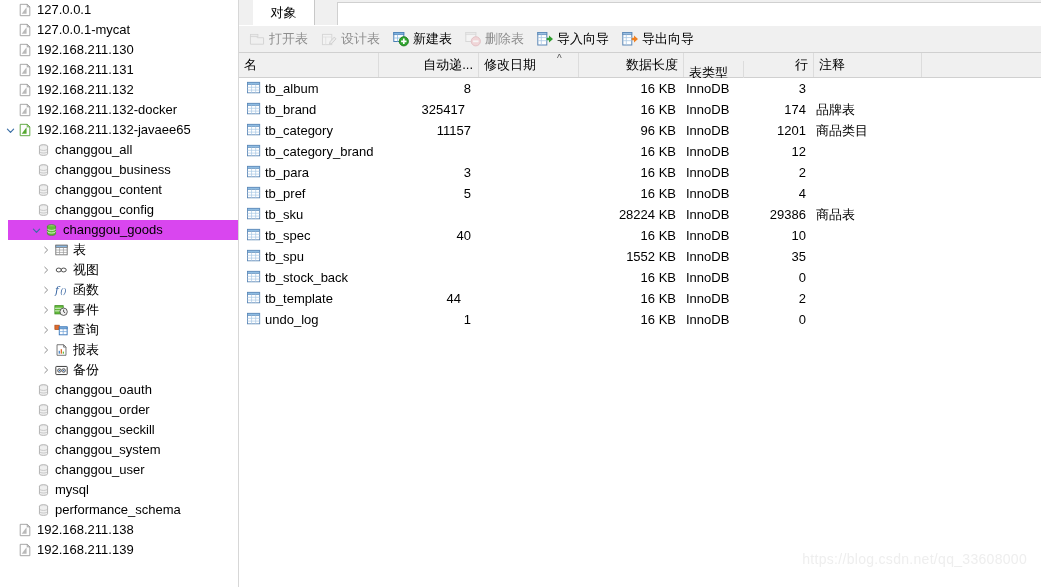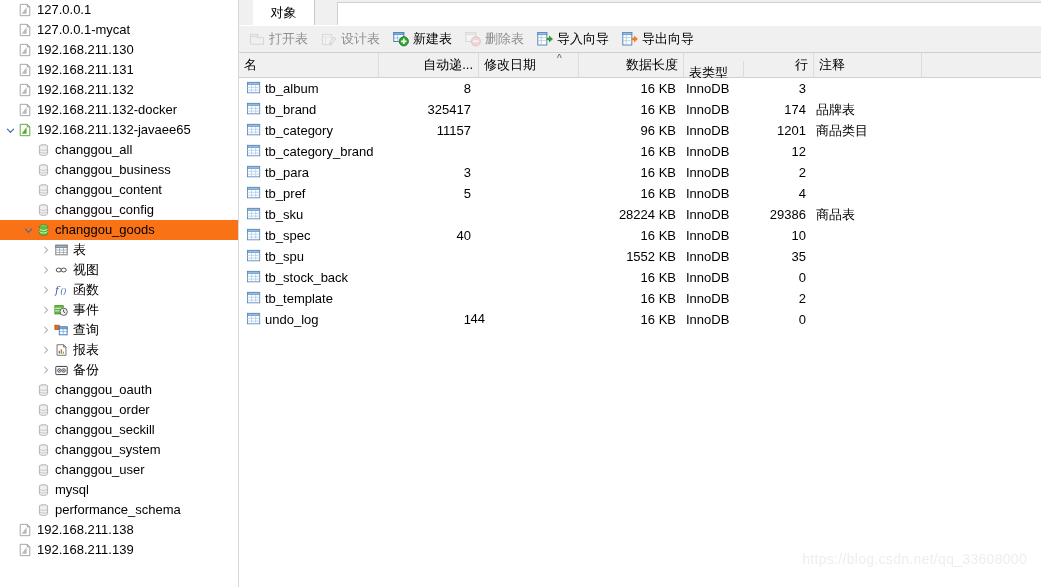--- a/index.html
+++ b/index.html
@@ -23,21 +23,21 @@
     overflow:hidden;
     flex:0 0 238px;
   }
   .tree-row{
     height:20px;
     display:flex;align-items:flex-start;
     white-space:nowrap;
     position:relative;
     cursor:default;
   }
-  .tree-row.selected{background:#f97316;}
+  .tree-row.selected{background:#d946ef;margin-left:8px;}
   .tw{
     width:12px;height:20px;flex:0 0 12px;
     display:flex;align-items:center;justify-content:center;
   }
   .tw svg{display:block;}
   .ticon{
     width:18px;height:20px;flex:0 0 18px;
     display:flex;align-items:center;justify-content:center;
     margin-right:3px;
   }
@@ -646,21 +646,21 @@
           <span class="gcell num" style="left: 507px; width: 60px;">3</span>
           <span class="gcell" style="left: 577px; width: 98px;"></span>
         </div>
         <div class="grow">
           <span class="gicon"><svg width="14" height="14" viewBox="0 0 16 16" xmlns="http://www.w3.org/2000/svg">
               <rect x="0.5" y="1.5" width="14" height="12" fill="#ffffff" stroke="#5a86b5" stroke-width="1"></rect>
               <rect x="0.5" y="1.5" width="14" height="2.6" fill="#8fbde3" stroke="#5a86b5" stroke-width="0.7"></rect>
               <path d="M5.2 4.1v9.4M9.9 4.1v9.4M0.5 7.2h14M0.5 10.4h14" stroke="#a9c8e5" stroke-width="0.8"></path>
             </svg></span>
           <span class="gname">tb_brand</span>
-          <span class="gcell num" style="left: 142px; width: 90px;">325417</span>
+          <span class="gcell num" style="left: 136px; width: 90px;">325417</span>
           <span class="gcell" style="left: 242px; width: 90px;"></span>
           <span class="gcell num" style="left: 342px; width: 95px;">16 KB</span>
           <span class="gcell" style="left: 447px; width: 50px;">InnoDB</span>
           <span class="gcell num" style="left: 507px; width: 60px;">174</span>
           <span class="gcell" style="left: 577px; width: 98px;">品牌表</span>
         </div>
         <div class="grow">
           <span class="gicon"><svg width="14" height="14" viewBox="0 0 16 16" xmlns="http://www.w3.org/2000/svg">
               <rect x="0.5" y="1.5" width="14" height="12" fill="#ffffff" stroke="#5a86b5" stroke-width="1"></rect>
               <rect x="0.5" y="1.5" width="14" height="2.6" fill="#8fbde3" stroke="#5a86b5" stroke-width="0.7"></rect>
@@ -772,21 +772,21 @@
           <span class="gcell num" style="left: 507px; width: 60px;">0</span>
           <span class="gcell" style="left: 577px; width: 98px;"></span>
         </div>
         <div class="grow">
           <span class="gicon"><svg width="14" height="14" viewBox="0 0 16 16" xmlns="http://www.w3.org/2000/svg">
               <rect x="0.5" y="1.5" width="14" height="12" fill="#ffffff" stroke="#5a86b5" stroke-width="1"></rect>
               <rect x="0.5" y="1.5" width="14" height="2.6" fill="#8fbde3" stroke="#5a86b5" stroke-width="0.7"></rect>
               <path d="M5.2 4.1v9.4M9.9 4.1v9.4M0.5 7.2h14M0.5 10.4h14" stroke="#a9c8e5" stroke-width="0.8"></path>
             </svg></span>
           <span class="gname">tb_template</span>
-          <span class="gcell num" style="left: 156px; width: 90px; margin-top: 20px;">44</span>
+          <span class="gcell num" style="left: 132px; width: 90px;">44</span>
           <span class="gcell" style="left: 242px; width: 90px;"></span>
           <span class="gcell num" style="left: 342px; width: 95px;">16 KB</span>
           <span class="gcell" style="left: 447px; width: 50px;">InnoDB</span>
           <span class="gcell num" style="left: 507px; width: 60px;">2</span>
           <span class="gcell" style="left: 577px; width: 98px;"></span>
         </div>
         <div class="grow">
           <span class="gicon"><svg width="14" height="14" viewBox="0 0 16 16" xmlns="http://www.w3.org/2000/svg">
               <rect x="0.5" y="1.5" width="14" height="12" fill="#ffffff" stroke="#5a86b5" stroke-width="1"></rect>
               <rect x="0.5" y="1.5" width="14" height="2.6" fill="#8fbde3" stroke="#5a86b5" stroke-width="0.7"></rect>

